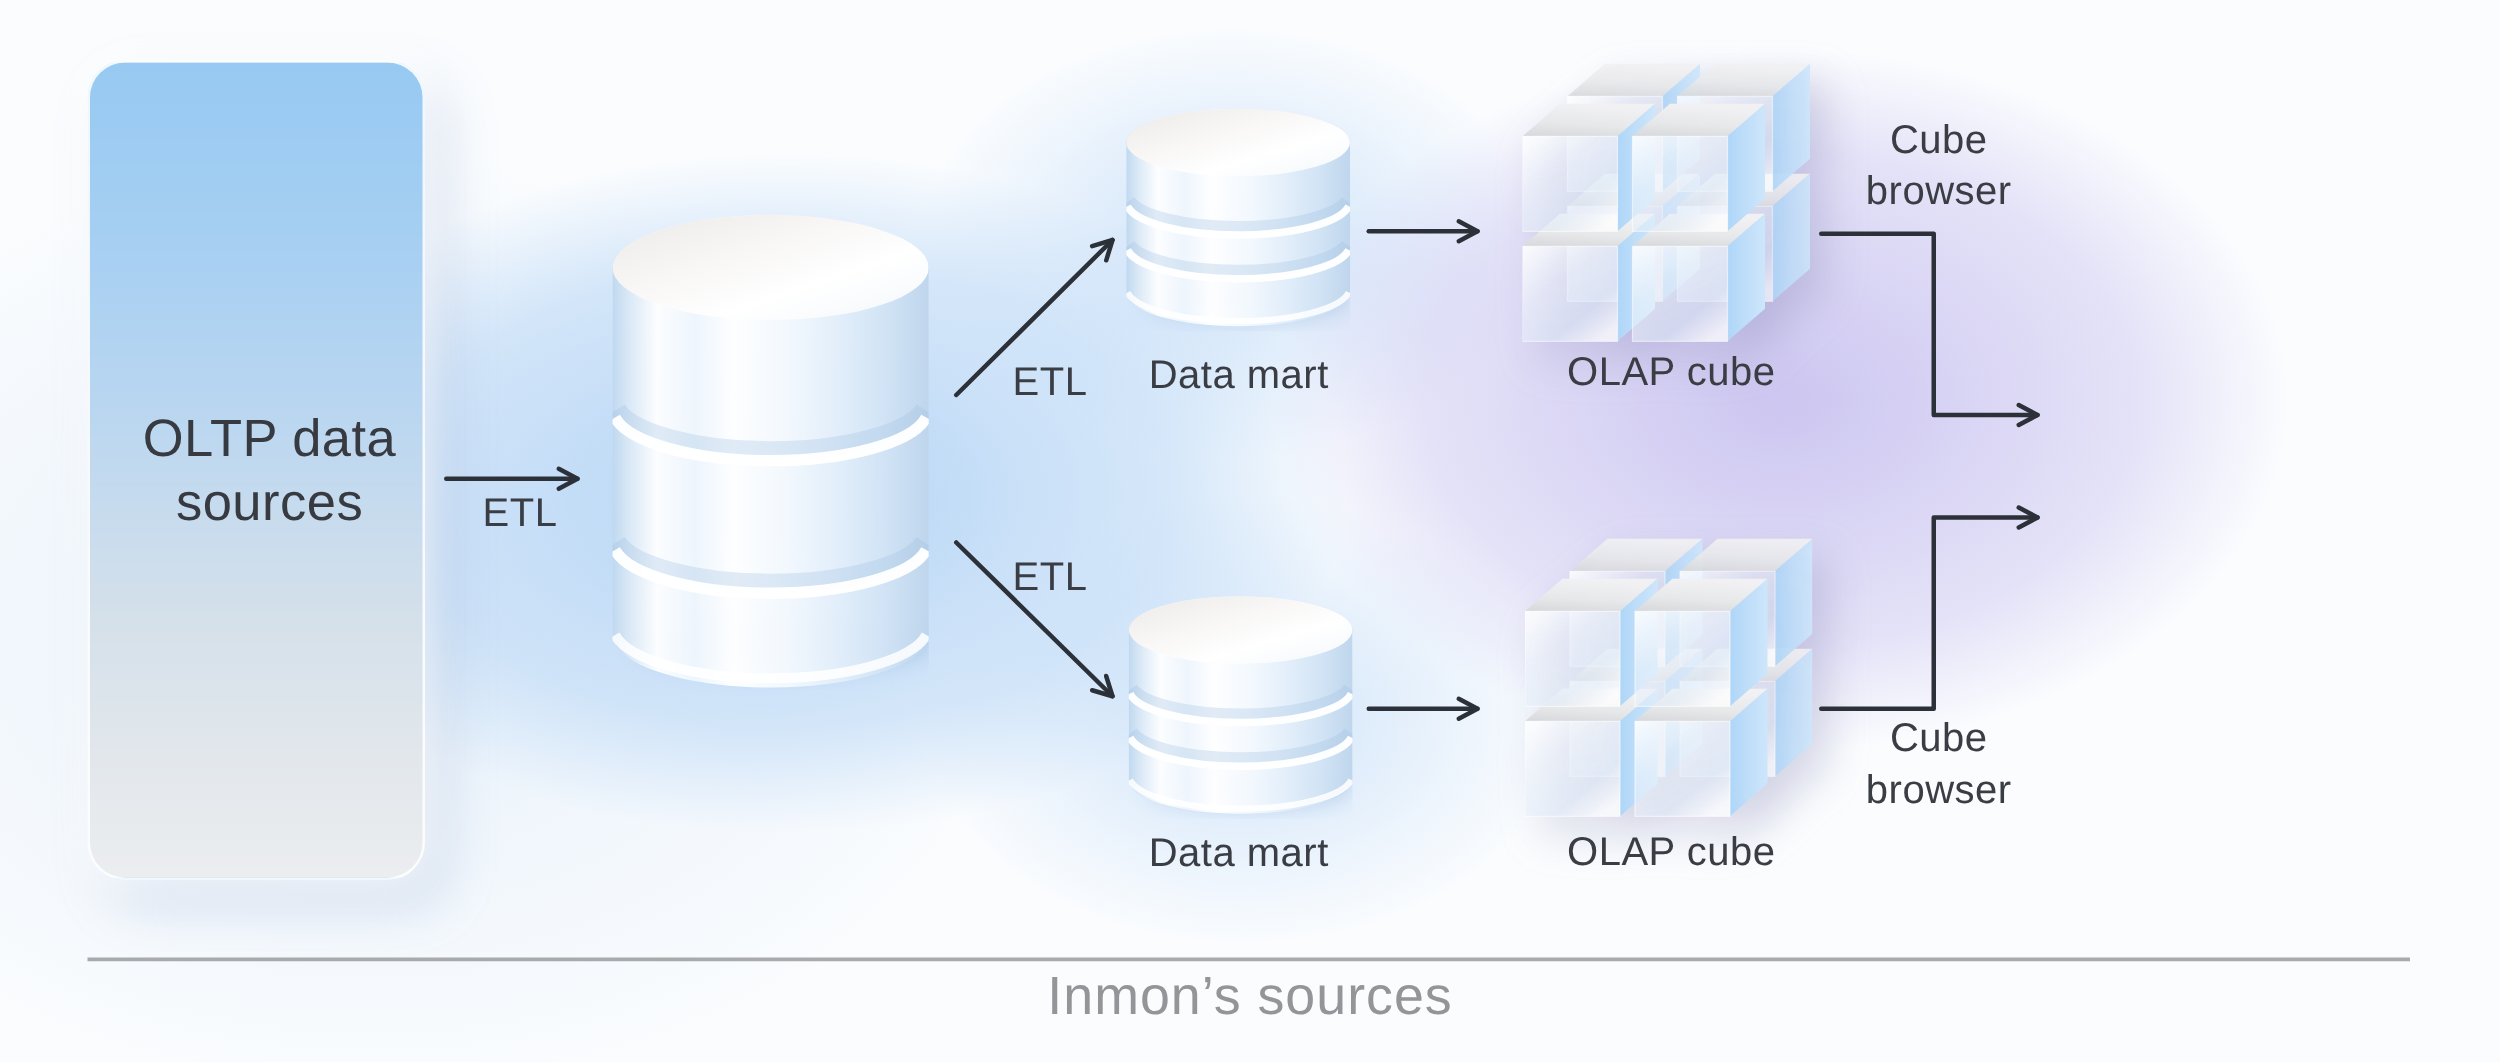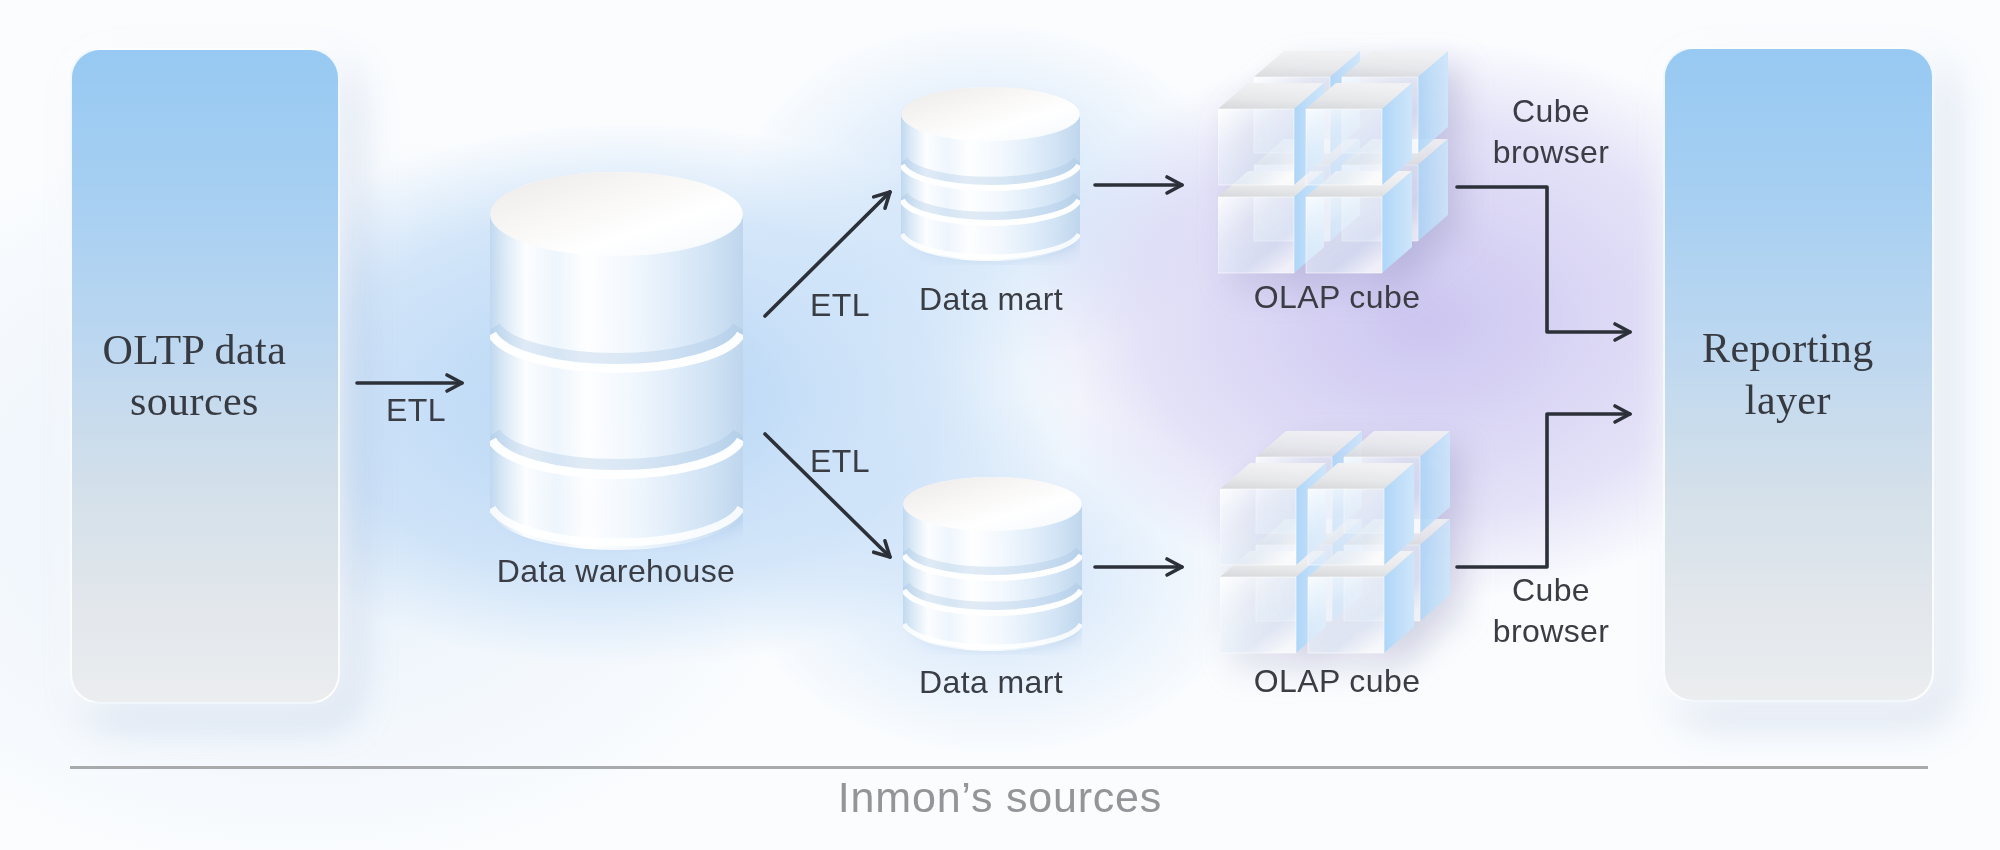--- a/index.html
+++ b/index.html
@@ -12,21 +12,21 @@
       radial-gradient(340px 240px at 995px 575px, rgba(196,221,248,.8), rgba(196,221,248,0) 75%),
       radial-gradient(560px 340px at 630px 395px, rgba(178,211,245,.95), rgba(178,211,245,.5) 55%, rgba(178,211,245,0) 80%),
       radial-gradient(700px 500px at 300px 500px, rgba(215,231,247,.55), rgba(215,231,247,0) 75%),
       #fafcfe;
   }
   .panel{
     position:absolute;z-index:1;border-radius:30px;
     background:linear-gradient(180deg,#97c9f2 0%,#a6cff2 22%,#bcd7f0 45%,#d4e0ea 68%,#e4e8ec 88%,#ebedef 100%);
     border:2px solid rgba(255,255,255,.85);
     box-shadow:0 0 26px 8px rgba(255,255,255,.6), 16px 20px 42px rgba(125,155,200,.28);
-    display:flex;align-items:center;justify-content:flex-start;font-family:Liberation Serif, serif;
+    display:flex;align-items:center;justify-content:flex-end;
   }
   .panel-oltp{left:70px;top:48px;width:266px;height:652px;}
   .panel-reporting{left:1663px;top:47px;width:267px;height:651px;}
   .panel-label{
     width:92%;text-align:center;color:#373a41;font-size:42px;line-height:1.22;
     letter-spacing:.4px;font-weight:500;
   }
   .icon{position:absolute;z-index:2;}
   .cube-cluster{filter:drop-shadow(12px 16px 16px rgba(125,125,175,.35));}
   .arrows{position:absolute;left:0;top:0;z-index:3;pointer-events:none;}
@@ -99,23 +99,20 @@
         <path d="M76,0 L106,-26 L106,50 L76,76 Z" fill="url(#gCubeRight)"></path>
         <path d="M0,0 H76 V76 H0 Z" fill="url(#gCubeFront)" stroke="rgba(255,255,255,.55)" stroke-width="1"></path>
       </g>
     </defs>
   </svg>
 
   <div class="panel panel-oltp">
     <div class="panel-label">OLTP data sources</div>
   </div>
 
-  <div class="panel panel-reporting">
-    <div class="panel-label">Reporting layer</div>
-  </div>
 
   <svg class="icon" style="left:490px;top:172px;" width="253" height="380" viewBox="0 0 253 380">
     <ellipse cx="140" cy="342" rx="118" ry="22" fill="#87add8" opacity=".5" filter="url(#fBlur)"></ellipse>
     <path d="M0,42 V336 A126.5,42 0 0 0 253,336 V42 A126.5,42 0 0 0 0,42 Z" fill="url(#gCylBody)" opacity=".97"></path>
     <path d="M3,156 A126.5,42 0 0 0 250,156" stroke="#9fc0e2" stroke-opacity=".3" stroke-width="16" fill="none"></path>
     <path d="M2,162 A126.5,42 0 0 0 251,162" stroke="#ffffff" stroke-opacity=".97" stroke-width="9" fill="none"></path>
     <path d="M3,262 A126.5,42 0 0 0 250,262" stroke="#9fc0e2" stroke-opacity=".3" stroke-width="16" fill="none"></path>
     <path d="M2,268 A126.5,42 0 0 0 251,268" stroke="#ffffff" stroke-opacity=".97" stroke-width="9" fill="none"></path>
     <path d="M2,336 A126.5,42 0 0 0 251,336" stroke="#ffffff" stroke-opacity=".85" stroke-width="8" fill="none"></path>
     <ellipse cx="126.5" cy="42" rx="126.5" ry="42" fill="url(#gCylTop)"></ellipse>
@@ -176,21 +173,20 @@
       <path d="M765,316 L890,192" marker-end="url(#mChev)"></path>
       <path d="M765,434 L890,557" marker-end="url(#mChev)"></path>
       <path d="M1095,185 H1182" marker-end="url(#mChev)"></path>
       <path d="M1095,567 H1182" marker-end="url(#mChev)"></path>
       <path d="M1457,187 H1547 V332 H1630" marker-end="url(#mChev)"></path>
       <path d="M1457,567 H1547 V414 H1630" marker-end="url(#mChev)"></path>
     </g>
   </svg>
 
   <div class="lbl lbl-etl-1">ETL</div>
-  <div class="lbl lbl-warehouse">Data warehouse</div>
   <div class="lbl lbl-etl-2">ETL</div>
   <div class="lbl lbl-etl-3">ETL</div>
   <div class="lbl lbl-mart-top">Data mart</div>
   <div class="lbl lbl-mart-bottom">Data mart</div>
   <div class="lbl lbl-cube-top">OLAP cube</div>
   <div class="lbl lbl-cube-bottom">OLAP cube</div>
   <div class="lbl lbl-cb-top">Cube browser</div>
   <div class="lbl lbl-cb-bottom">Cube browser</div>
 
   <div class="divider"></div>

